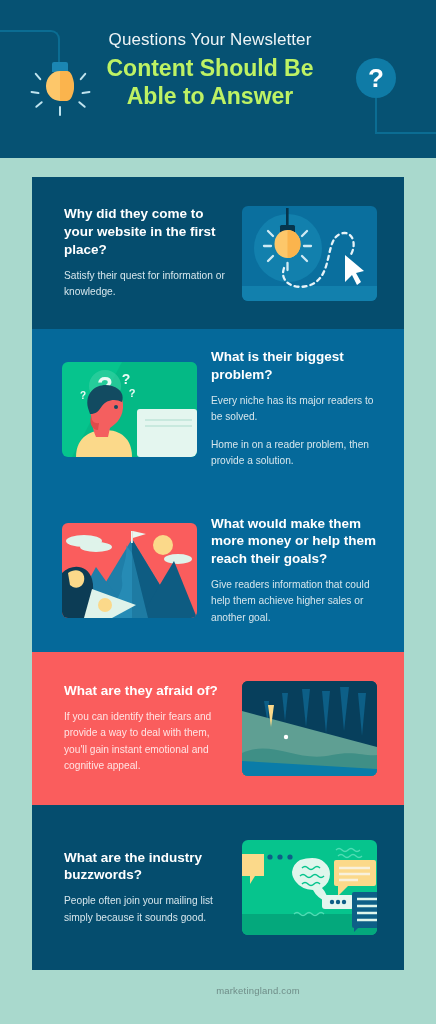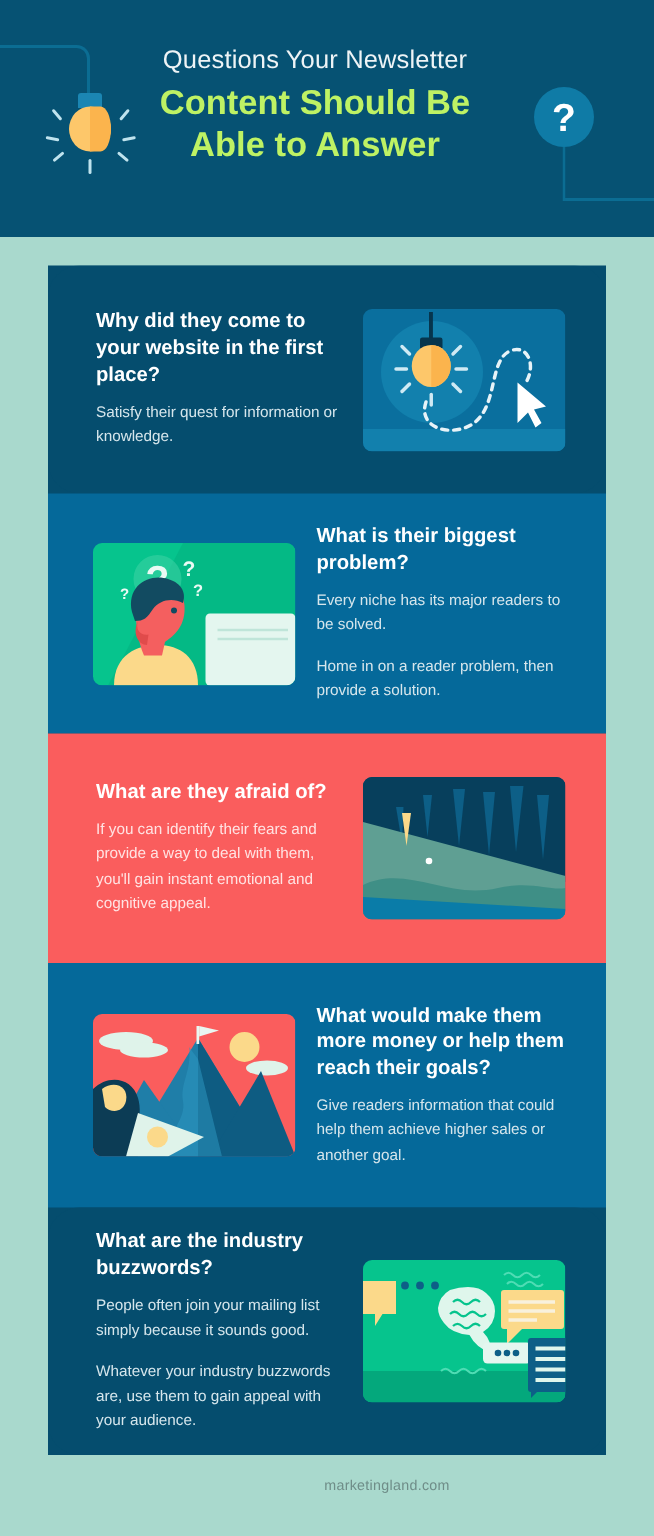--- a/index.html
+++ b/index.html
@@ -68,21 +68,21 @@
     border-bottom: 2px solid #0b6d93;
     border-bottom-right-radius: 9px;
   }
 
   
   .card {
     position: absolute; left: 32px; top: 177px;
     width: 372px; background: #054d6e; overflow: hidden;
   }
   .sec { position: relative; display: flex; align-items: center; }
-  .sec-navy { background: #054d6e; border-radius: 21px; }
+  .sec-navy { background: #054d6e; }
   .sec-blue { background: #05699a; }
   .sec-red  { background: #fa5d5d; }
   .txt { width: 170px; }
   .txt-left  { margin-left: 32px; }
   .txt-right { margin-left: 14px; }
   h3 {
     font-size: 13.5px; font-weight: 700; color: #ffffff;
     line-height: 1.32; margin-bottom: 9px;
   }
   .sec-red h3 { color: #ffffff; }
@@ -185,46 +185,20 @@
           <path d="M30 52 C28 58, 32 62, 37 61 L36 68 C30 68, 26 60, 30 52 Z" fill="#e04b4b"></path>
         </svg>
       </div>
       <div class="txt txt-right">
         <h3>What is their biggest problem?</h3>
         <p>Every niche has its major readers to be solved.</p>
         <p>Home in on a reader problem, then provide a solution.</p>
       </div>
     </div>
 
-    <div class="sec sec-red" style="height:153px">
-      <div class="txt txt-left">
-        <h3>What are they afraid of?</h3>
-        <p>If you can identify their fears and provide a way to deal with them, you'll gain instant emotional and cognitive appeal.</p>
-      </div>
-      <div class="illus ill-right">
-        <svg viewBox="0 0 135 95" width="135" height="95">
-          <rect width="135" height="95" fill="#0b4a6e"></rect>
-          <path d="M0 0 L135 0 L135 70 L0 38 Z" fill="#073f5c"></path>
-          <g fill="#0d5f87">
-            <path d="M22 20 L27 20 L26 44 Z"></path>
-            <path d="M40 12 L46 12 L43 40 Z"></path>
-            <path d="M60 8 L68 8 L64 46 Z"></path>
-            <path d="M80 10 L88 10 L84 52 Z"></path>
-            <path d="M98 6 L107 6 L102 50 Z"></path>
-            <path d="M116 12 L124 12 L120 55 Z"></path>
-          </g>
-          <path d="M0 30 L135 66 L135 95 L0 95 Z" fill="#5f9f93"></path>
-          <path d="M0 72 C 30 58, 55 82, 90 74 C 112 69, 125 76, 135 74 L135 95 L0 95 Z" fill="#3f8f86"></path>
-          <path d="M0 80 L135 88 L135 95 L0 95 Z" fill="#0a7ca8"></path>
-          <path d="M26 24 L32 24 L29 46 Z" fill="#fbd98a"></path>
-          <circle cx="44" cy="56" r="2.2" fill="#ffffff"></circle>
-        </svg>
-      </div>
-    </div>
-
     <div class="sec sec-blue" style="height:163px">
       <div class="illus ill-left">
         <svg viewBox="0 0 135 95" width="135" height="95">
           <rect width="135" height="95" fill="#fa5d5d"></rect>
           <circle cx="101" cy="22" r="10" fill="#fbd98a"></circle>
           <g fill="#dff3ea">
             <ellipse cx="22" cy="18" rx="18" ry="6"></ellipse>
             <ellipse cx="34" cy="24" rx="16" ry="5"></ellipse>
             <ellipse cx="116" cy="36" rx="14" ry="5"></ellipse>
           </g>
@@ -240,25 +214,50 @@
           <path d="M22 95 L30 66 L74 82 L50 95 Z" fill="#dff3ea"></path>
           <circle cx="43" cy="82" r="7" fill="#fbd98a"></circle>
         </svg>
       </div>
       <div class="txt txt-right">
         <h3>What would make them more money or help them reach their goals?</h3>
         <p>Give readers information that could help them achieve higher sales or another goal.</p>
       </div>
     </div>
 
+    <div class="sec sec-red" style="height:153px">
+      <div class="txt txt-left">
+        <h3>What are they afraid of?</h3>
+        <p>If you can identify their fears and provide a way to deal with them, you'll gain instant emotional and cognitive appeal.</p>
+      </div>
+      <div class="illus ill-right">
+        <svg viewBox="0 0 135 95" width="135" height="95">
+          <rect width="135" height="95" fill="#0b4a6e"></rect>
+          <path d="M0 0 L135 0 L135 70 L0 38 Z" fill="#073f5c"></path>
+          <g fill="#0d5f87">
+            <path d="M22 20 L27 20 L26 44 Z"></path>
+            <path d="M40 12 L46 12 L43 40 Z"></path>
+            <path d="M60 8 L68 8 L64 46 Z"></path>
+            <path d="M80 10 L88 10 L84 52 Z"></path>
+            <path d="M98 6 L107 6 L102 50 Z"></path>
+            <path d="M116 12 L124 12 L120 55 Z"></path>
+          </g>
+          <path d="M0 30 L135 66 L135 95 L0 95 Z" fill="#5f9f93"></path>
+          <path d="M0 72 C 30 58, 55 82, 90 74 C 112 69, 125 76, 135 74 L135 95 L0 95 Z" fill="#3f8f86"></path>
+          <path d="M0 80 L135 88 L135 95 L0 95 Z" fill="#0a7ca8"></path>
+          <path d="M26 24 L32 24 L29 46 Z" fill="#fbd98a"></path>
+          <circle cx="44" cy="56" r="2.2" fill="#ffffff"></circle>
+        </svg>
+      </div>
+    </div>
+
     <div class="sec sec-navy" style="height:165px">
       <div class="txt txt-left">
         <h3>What are the industry buzzwords?</h3>
         <p>People often join your mailing list simply because it sounds good.</p>
-        <p>Whatever your industry buzzwords are, use them to gain appeal with your audience.</p>
       </div>
       <div class="illus ill-right">
         <svg viewBox="0 0 135 95" width="135" height="95">
           <rect width="135" height="95" fill="#06c48d"></rect>
           <rect x="0" y="74" width="135" height="21" fill="#04a87c"></rect>
           <path d="M0 14 L22 14 L22 36 L13 36 L8 44 L8 36 L0 36 Z" fill="#fbd98a"></path>
           <g fill="#0d5f87">
               <circle cx="28" cy="17" r="2.6"></circle>
               <circle cx="38" cy="17" r="2.6"></circle>
               <circle cx="48" cy="17" r="2.6"></circle>

